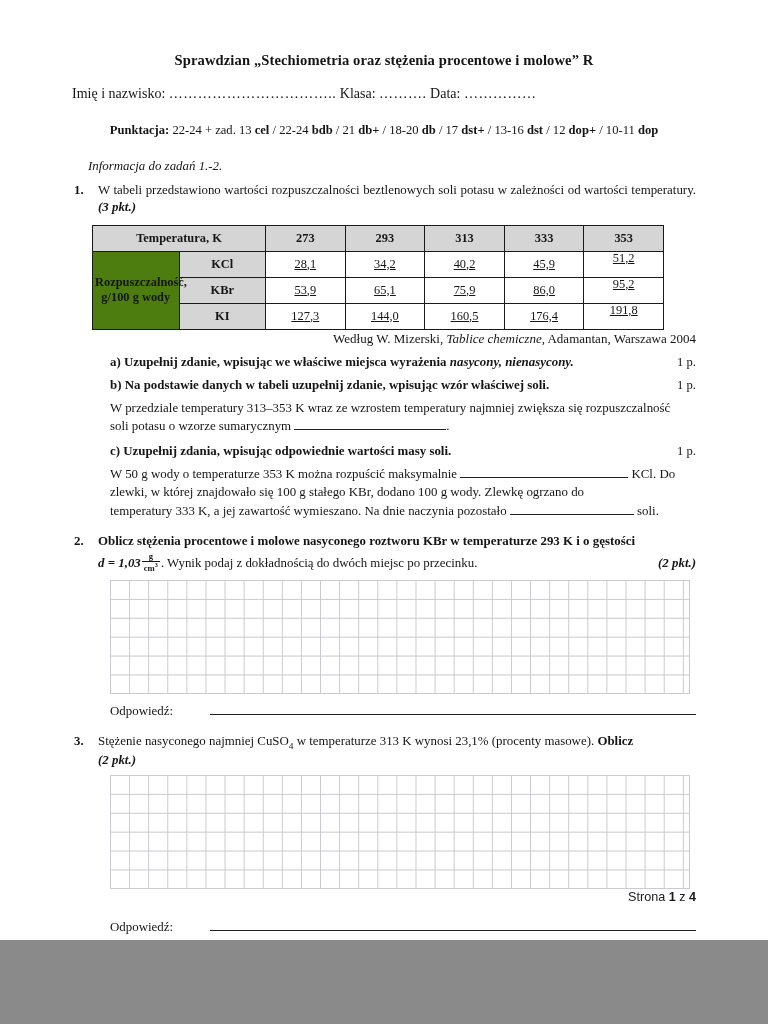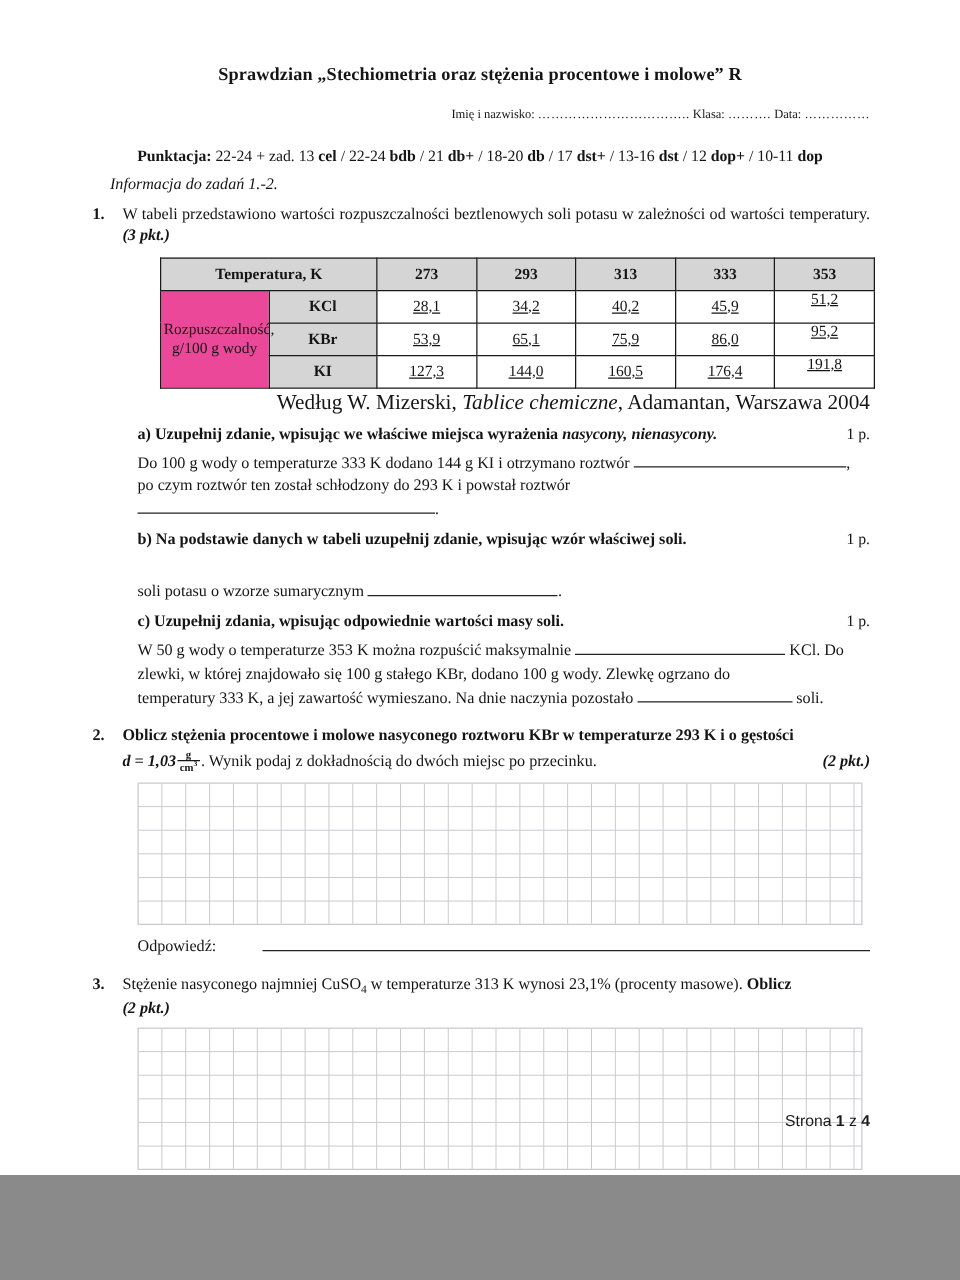--- a/index.html
+++ b/index.html
@@ -27,30 +27,30 @@
 
   
   .title {
     text-align: center;
     font-weight: bold;
     font-size: 14.6px;
     letter-spacing: .1px;
     margin: 0 0 17px 0;
   }
   .idline {
-    text-align: right;
-    font-size: 10px;
+    text-align: left;
+    font-size: 14px;
     margin: 0 0 21px 0;
     white-space: nowrap;
   }
   .dots { letter-spacing: .5px; }
 
   .punktacja {
     font-size: 12.6px;
-    margin: 0 0 7px 0;
+    margin: 0 0 21px 0;
     text-align: center;
   }
   .punktacja b { font-weight: bold; }
 
   .info {
     font-size: 12.9px;
     font-style: italic;
     margin: 0 0 8px 16px;
   }
 
@@ -68,21 +68,21 @@
     padding-left: 2px;
     box-sizing: border-box;
   }
   .task .body { flex: 1 1 auto; }
   .justify { text-align: justify; }
   .b { font-weight: bold; }
   .i { font-style: italic; }
   .bi { font-weight: bold; font-style: italic; }
 
   
-  .tblwrap { margin: 9px 0 0 56px; }
+  .tblwrap { margin: 9px 0 0 20px; }
   table.dat {
     border-collapse: collapse;
     width: 572px;
     table-layout: fixed;
   }
   table.dat td {
     border: 1px solid #1a1a1a;
     font-size: 12.4px;
     text-align: center;
     height: 25px;
@@ -92,37 +92,37 @@
     background: #d5d5d5;
     font-weight: bold;
   }
   td.temp-label {
     width: 168px;
     font-weight: bold;
     font-size: 12.8px;
   }
   td.rz-label {
     width: 110px;
-    background: #ec4899;
-    font-weight: normal;
+    background: #4d7c0f;
+    font-weight: bold;
     font-size: 12.9px;
     line-height: 1.25;
   }
   td.salt {
     width: 58px;
     background: #d5d5d5;
     font-weight: bold;
     font-size: 12.6px;
   }
   td.val { font-size: 12.3px; text-decoration: underline; }
   td.val-high { vertical-align: top; padding-top: 0px; line-height: 1.05; }
 
   .source {
     text-align: right;
-    font-size: 17px;
+    font-size: 13px;
     margin: 1px 0 6px 0;
     padding-right: 0px;
   }
   .source .i { font-style: italic; }
 
   
   .sub {
     margin: 8px 0 0 38px;
     width: 586px;
     font-size: 12.9px;
@@ -284,33 +284,29 @@
       <span>Według W. Mizerski, </span><span class="i">Tablice chemiczne</span><span>, Adamantan, Warszawa 2004</span>
     </div>
 
     <div class="sub">
       <div class="subhead">
         <div>
           <span>a) Uzupełnij zdanie, wpisując we właściwe miejsca wyrażenia </span><span class="i">nasycony, nienasycony.</span>
         </div>
         <div class="pts">1 p.</div>
       </div>
-      <div class="subbody">
-        <span>Do 100 g wody o temperaturze 333 K dodano 144 g KI i otrzymano roztwór </span><span class="fill" style="width:170px"></span><span>,</span><br>
-        <span>po czym roztwór ten został schłodzony do 293 K i powstał roztwór </span><span class="fill" style="width:238px"></span><span>.</span>
-      </div>
     </div>
 
     <div class="sub">
       <div class="subhead">
         <div>b) Na podstawie danych w tabeli uzupełnij zdanie, wpisując wzór właściwej soli.</div>
         <div class="pts">1 p.</div>
       </div>
       <div class="subbody">
-        <br>
+        <span>W przedziale temperatury 313–353 K wraz ze wzrostem temperatury najmniej zwiększa się rozpuszczalność</span><br>
         <span>soli potasu o wzorze sumarycznym </span><span class="fill" style="width:152px"></span><span>.</span>
       </div>
     </div>
 
     <div class="sub">
       <div class="subhead">
         <div>c) Uzupełnij zdania, wpisując odpowiednie wartości masy soli.</div>
         <div class="pts">1 p.</div>
       </div>
       <div class="subbody">

